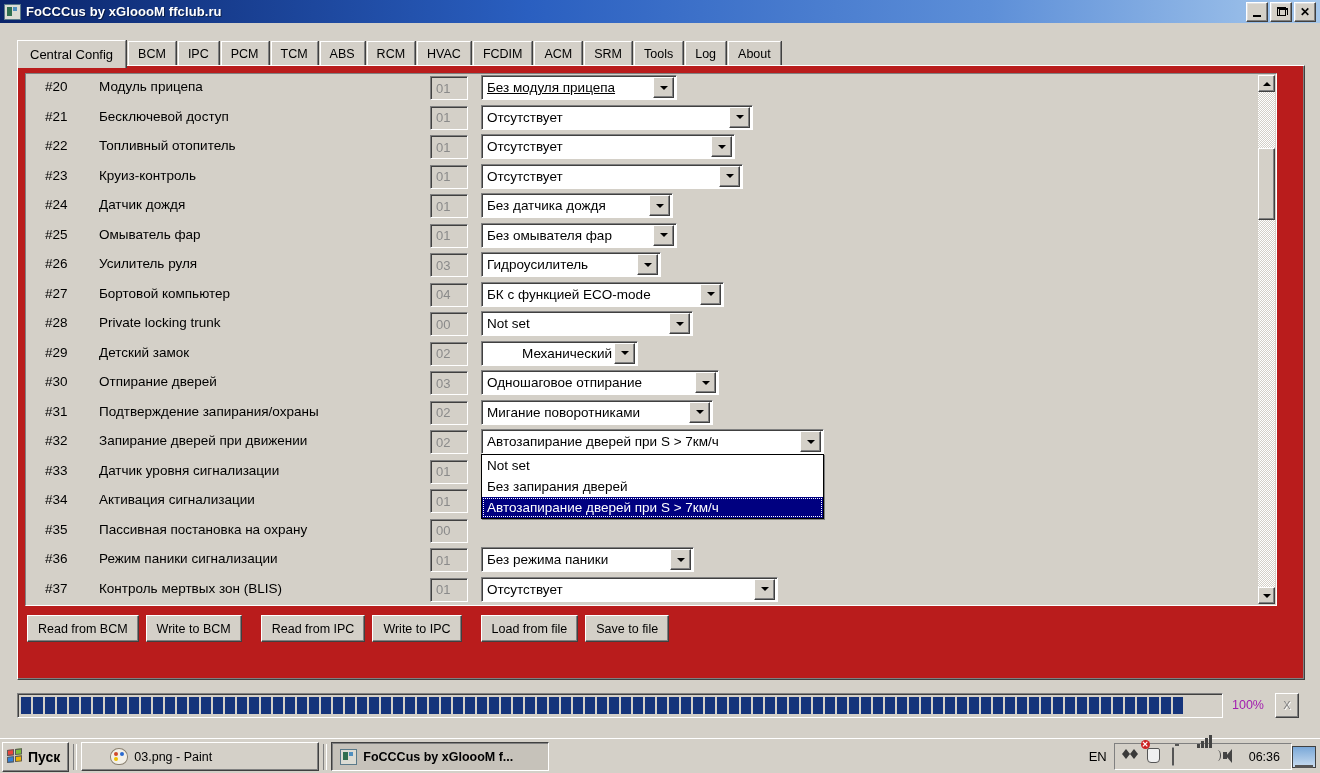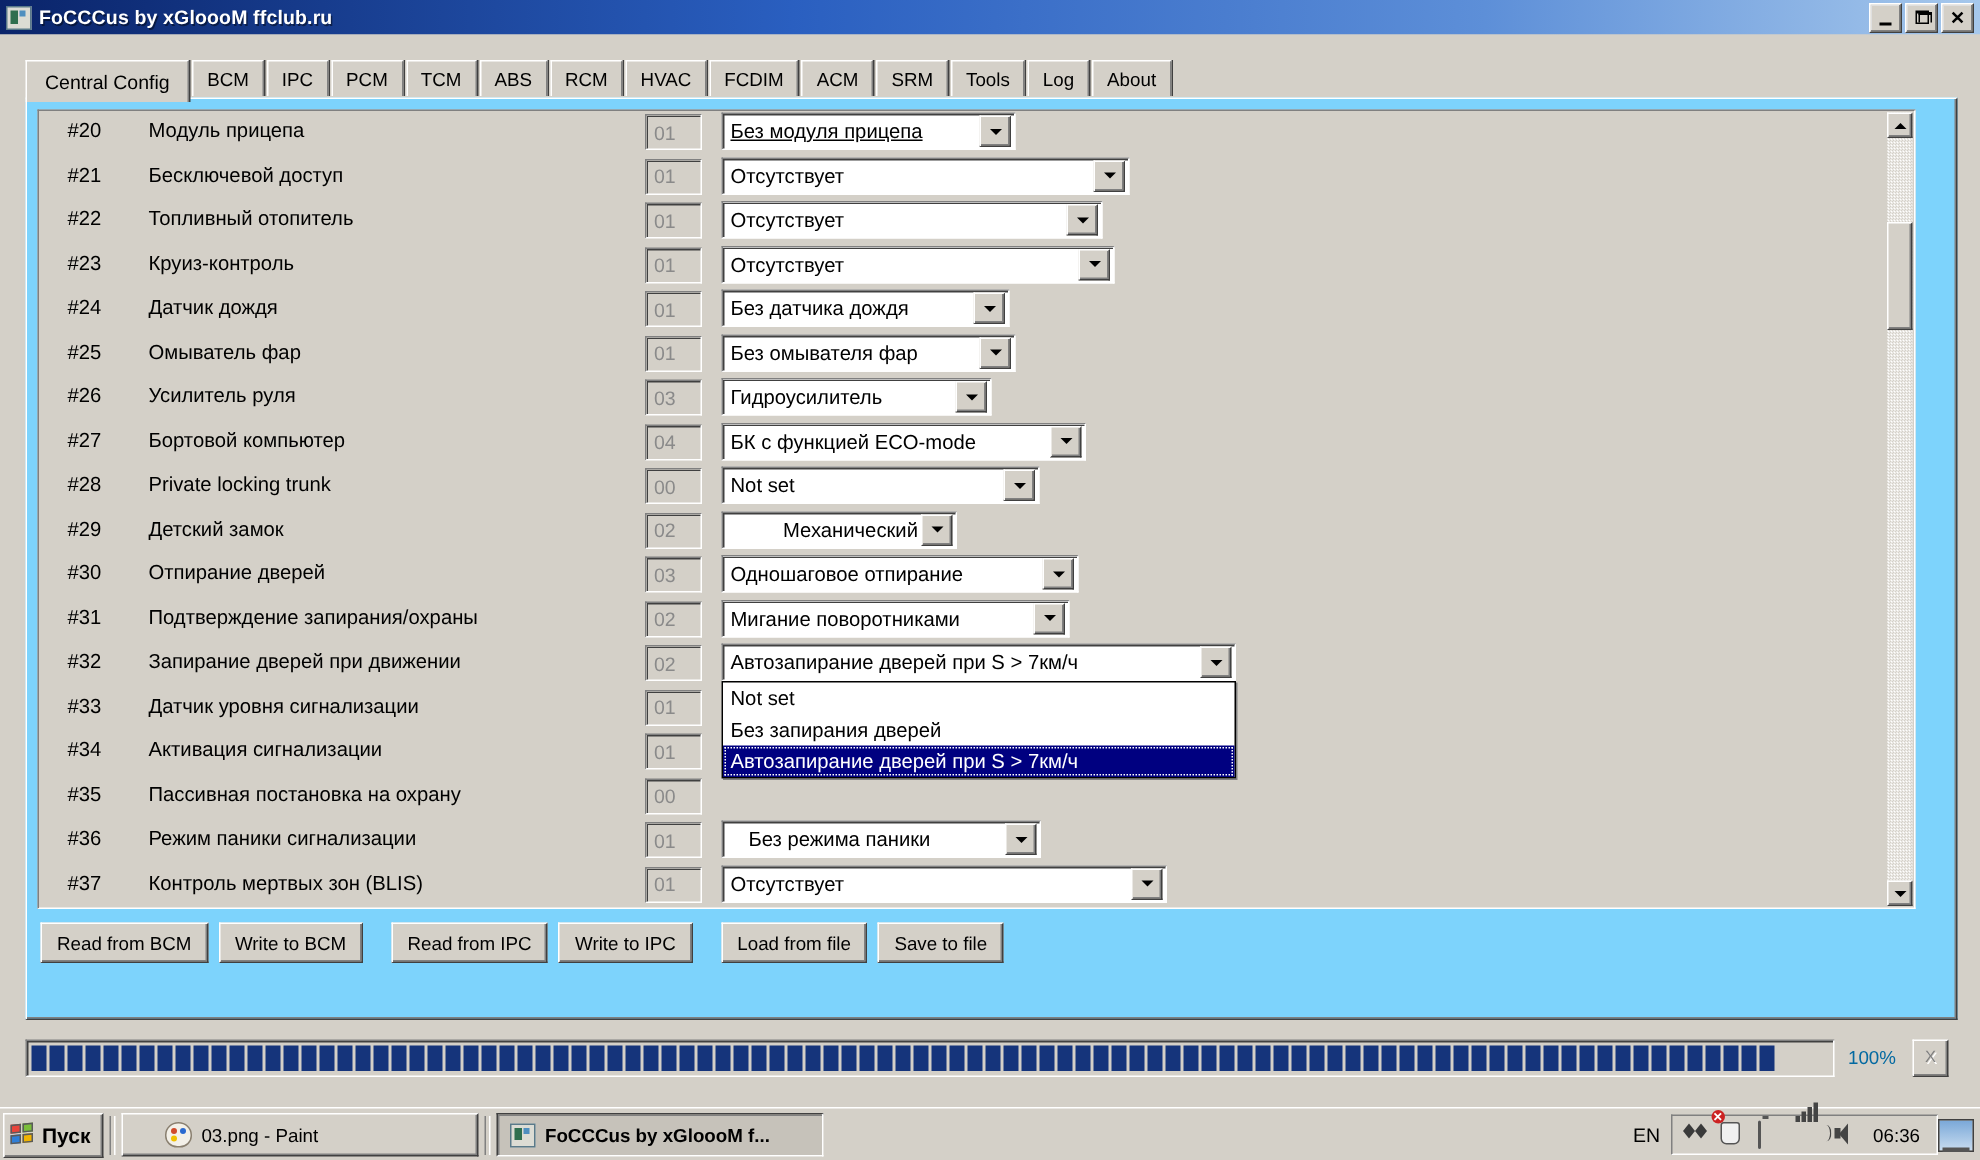--- a/index.html
+++ b/index.html
@@ -42,40 +42,40 @@
   .glyph-max{width:9px;height:8px;position:relative;}
   .glyph-max i{position:absolute;display:block;}
   .glyph-max i.b{left:0;bottom:0;width:7px;height:6px;border:1px solid #000;border-top-width:2px;background:transparent;}
   .glyph-max i.t{left:2px;top:0;width:7px;height:5px;border:1px solid #000;border-top-width:2px;border-bottom:none;}
   .glyph-x{font-size:12px;font-weight:bold;font-family:"Liberation Sans",sans-serif;}
 
   
   .winbody{position:absolute;left:0;top:23px;width:1320px;height:691px;background:#d4d0c8;}
 
   
-  .tabstrip{position:absolute;left:17px;top:17px;height:26px;display:flex;align-items:flex-start;}
+  .tabstrip{position:absolute;left:17px;top:17px;height:26px;display:flex;align-items:center;}
   .tab{
     height:23px;margin-right:2px;padding:0 9px;
     display:flex;align-items:center;justify-content:center;
     font-size:12.5px;color:#000;background:#d4d0c8;
     border-top:1px solid #fff;border-left:1px solid #fff;border-right:1px solid #808080;
     border-bottom:none;position:relative;white-space:nowrap;
     box-shadow: 1px 0 0 #404040;
   }
   .tab.active{
     height:27px;margin-bottom:-2px;padding:0 12px;font-size:13px;
     background:#d4d0c8;z-index:5;
     border-top:1px solid #fff;border-left:1px solid #fff;border-right:1px solid #808080;
     box-shadow:1px 0 0 #404040;
   }
 
   
   .tabpanel{
     position:absolute;left:17px;top:42px;width:1286px;height:613px;
-    background:#7dd3fc;
+    background:#b91c1c;
     border-top:1px solid #fff;border-left:1px solid #fff;
     border-right:1px solid #404040;border-bottom:1px solid #404040;
     box-shadow:inset -1px -1px 0 #808080;
   }
 
   
   .listframe{
     position:absolute;left:7px;top:7px;width:1250px;height:531px;
     background:#d4d0c8;
     border-top:1px solid #808080;border-left:1px solid #808080;
@@ -177,21 +177,21 @@
   .progwrap{position:absolute;left:17px;top:667px;width:1286px;height:30px;display:flex;align-items:center;}
   .progbar{
     width:1206px;height:25px;background:#d4d0c8;box-sizing:border-box;
     border-top:1px solid #808080;border-left:1px solid #808080;
     border-right:1px solid #fff;border-bottom:1px solid #fff;
     box-shadow:inset 1px 1px 0 #404040;
     padding:3px 3px;display:flex;align-items:center;overflow:hidden;
   }
   .pfill{height:17px;display:flex;gap:2px;}
   .pseg{width:10px;height:17px;background:#15347b;}
-  .ppct{margin-left:9px;font-size:12.5px;color:#0369a1;}
+  .ppct{margin-left:9px;font-size:12.5px;color:#a21caf;}
   .xbtn{
     margin-left:11px;width:22px;height:23px;background:#d4d0c8;
     border-top:1px solid #fff;border-left:1px solid #fff;
     border-right:1px solid #404040;border-bottom:1px solid #404040;
     box-shadow:inset -1px -1px 0 #808080;
     display:flex;align-items:center;justify-content:center;
     font-size:11px;color:#808080;text-shadow:1px 1px 0 #fff;
   }
 
   
@@ -521,21 +521,21 @@
             </div>
             <div class="row">
               <div class="r-num">#35</div>
               <div class="r-label">Пассивная постановка на охрану</div>
               <div class="r-hex">00</div>
             </div>
             <div class="row">
               <div class="r-num">#36</div>
               <div class="r-label">Режим паники сигнализации</div>
               <div class="r-hex">01</div>
-              <div class="combo" style="width: 213px; padding-left: 12px;">
+              <div class="combo" style="width: 213px;">
                 <div class="ctext">Без режима паники</div>
                 <div class="carrow">
                   <span class="tri"></span>
                 </div>
               </div>
             </div>
             <div class="row">
               <div class="r-num">#37</div>
               <div class="r-label">Контроль мертвых зон (BLIS)</div>
               <div class="r-hex">01</div>

